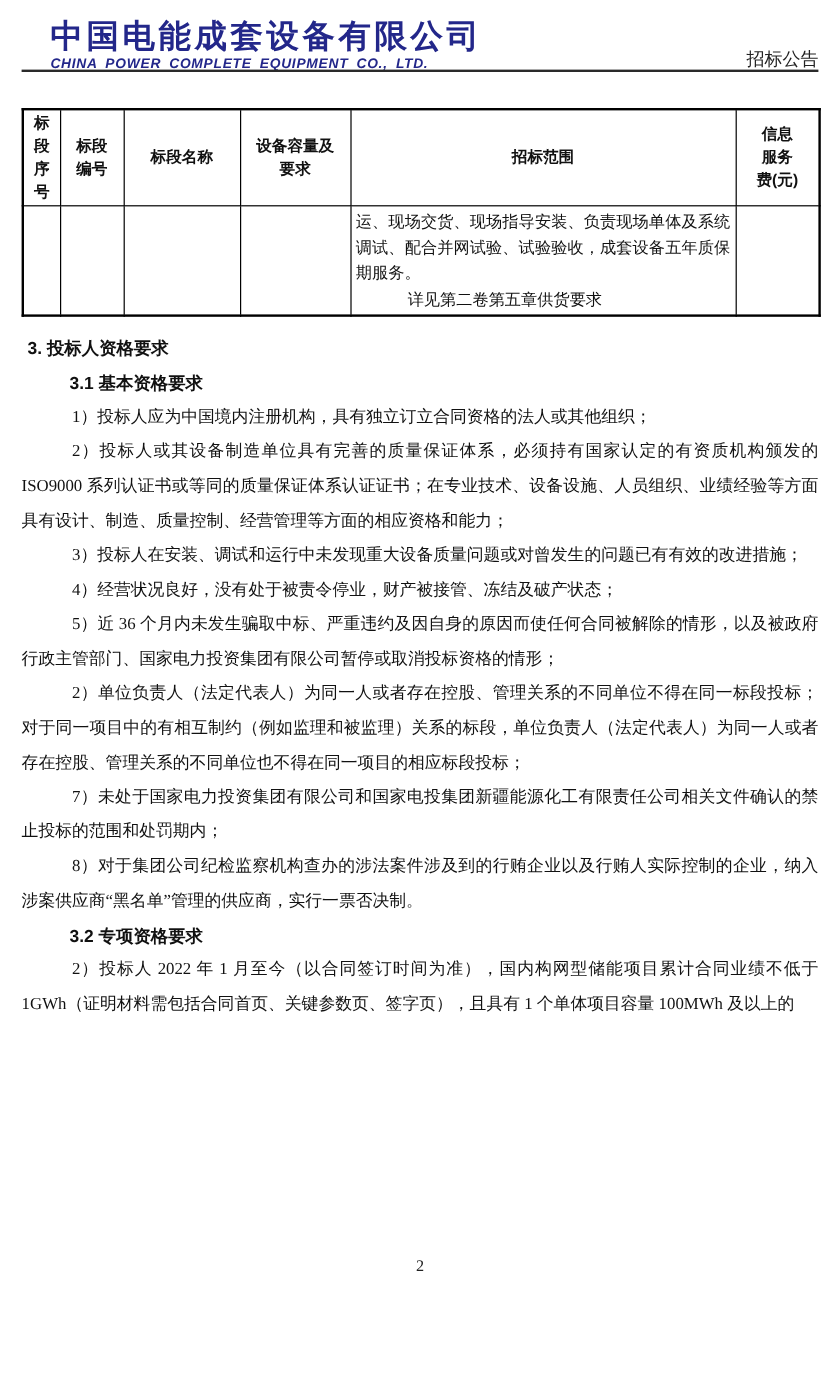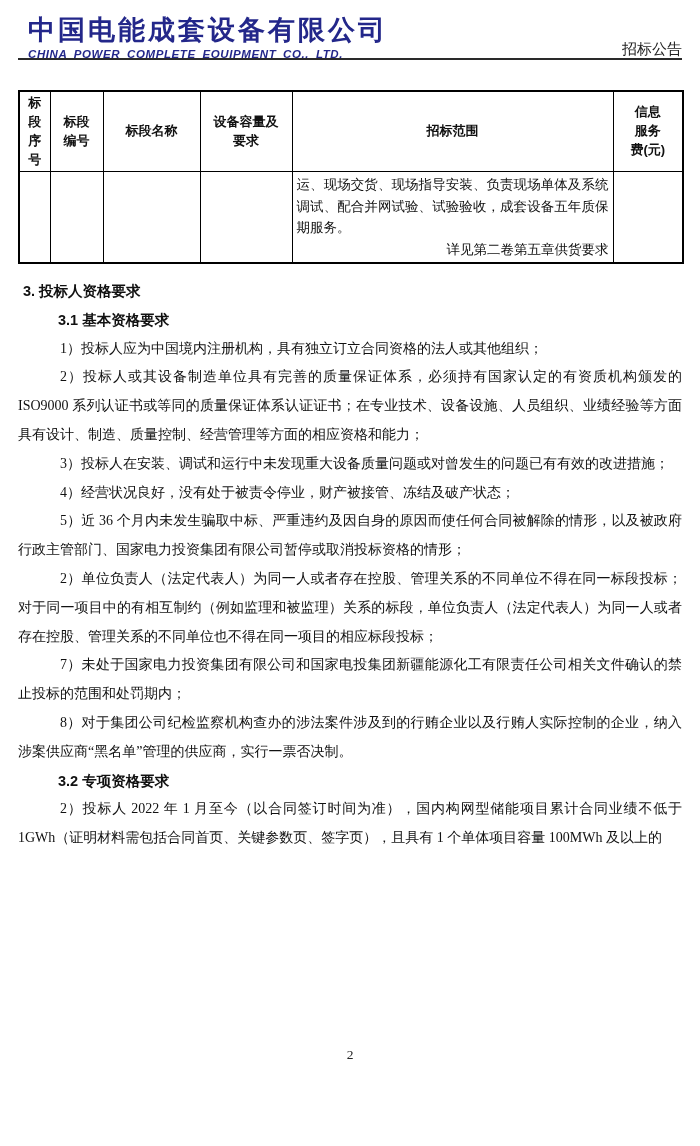--- a/index.html
+++ b/index.html
@@ -14,21 +14,21 @@
     background: #ffffff;
     overflow: hidden;
     font-family: "Liberation Serif", "DejaVu Serif", serif;
     color: #111111;
   }
 
   
   .letterhead {
     position: absolute;
     top: 16px;
-    left: 28px;
+    left: 42px;
   }
   .company-cn {
     color: #23278a;
     font-family: "Liberation Sans", "DejaVu Sans", sans-serif;
     font-weight: bold;
     font-size: 27px;
     letter-spacing: 3px;
     line-height: 1.1;
     white-space: nowrap;
   }
@@ -93,21 +93,21 @@
     vertical-align: top;
     text-align: left;
   }
   .scope-cell p {
     margin: 0;
     line-height: 21.5px;
     text-align: justify;
   }
   .scope-cell .scope-ref {
     padding-left: 3.2em;
-    text-align: right;
+    text-align: left;
   }
 
   
   .content {
     position: absolute;
     top: 277px;
     left: 18px;
     width: 664px;
     font-size: 14px;
     line-height: 28.8px;

